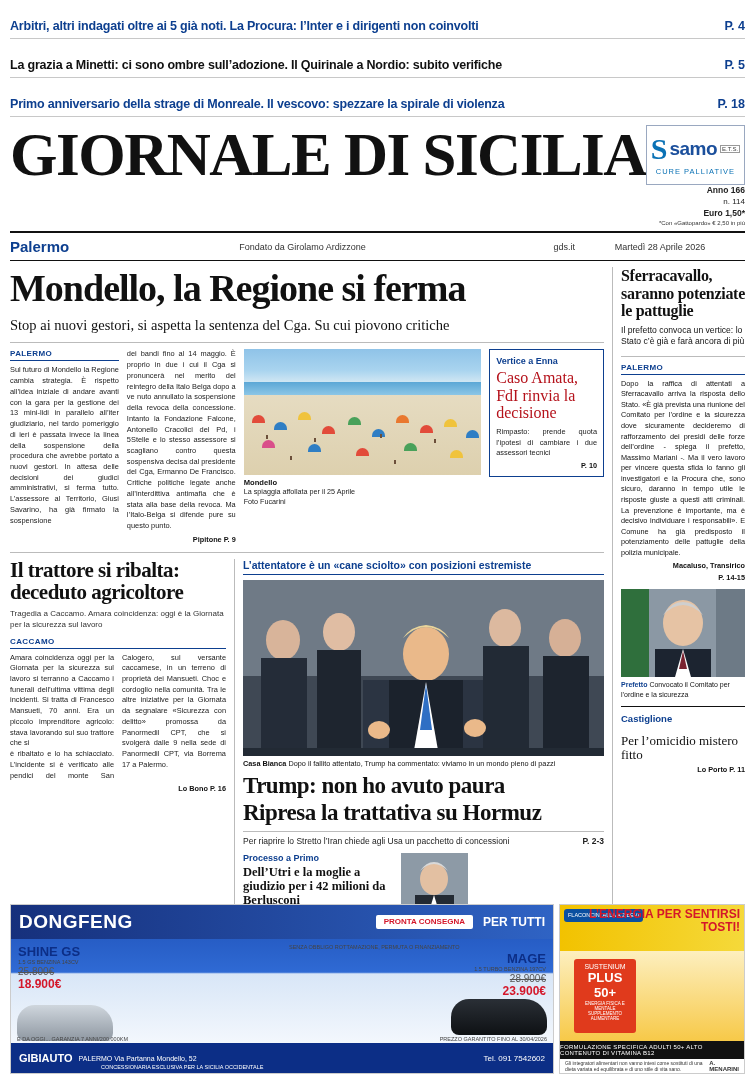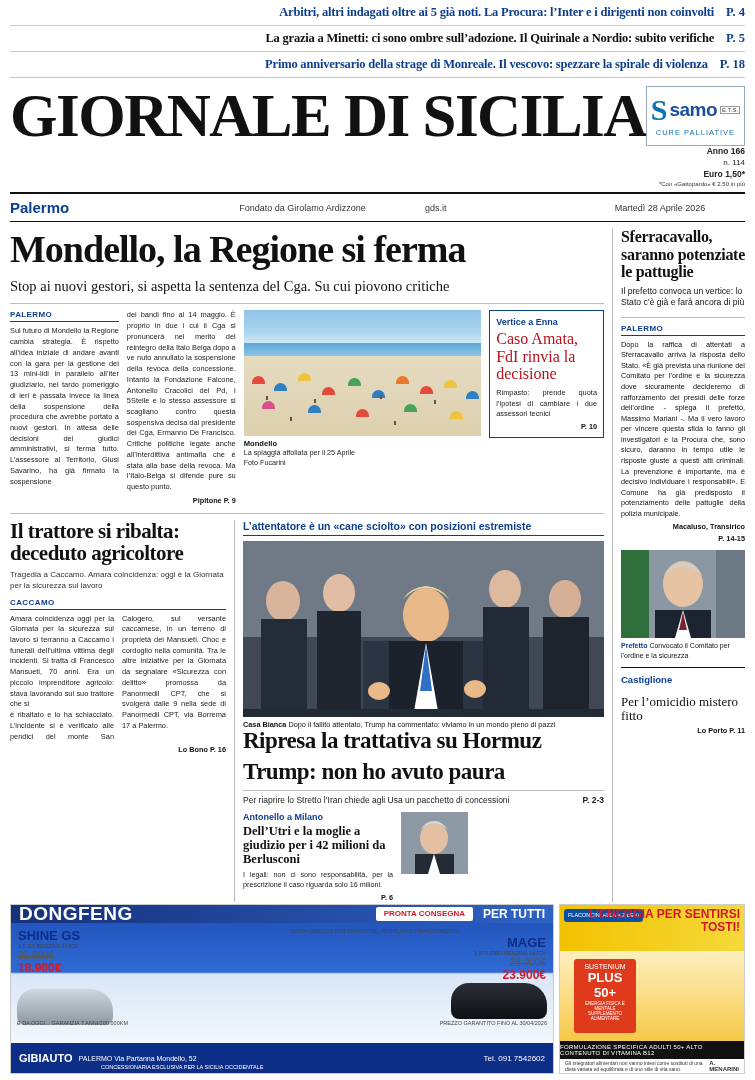--- a/index.html
+++ b/index.html
@@ -9,24 +9,23 @@
     background:#ffffff;
     font-family:"Liberation Sans", sans-serif;
     color:#111;
     overflow:hidden;
   }
   .page { width:755px; height:1080px; position:relative; }
 
   
   .topstrip { padding:0 10px; }
   .strip-row {
-    display:flex; align-items:center; justify-content:flex-end;
+    display:flex; align-items:center; justify-content:space-between;
     border-bottom:1px solid #c8c8c8;
-    padding:5px 0 5px 0;
-    font-family:Liberation Serif, serif;
+    padding:19px 0 5px 0;
   }
   .strip-row:first-child { border-top:none; }
   .strip-text { font-weight:bold; font-size:12.5px; letter-spacing:-0.2px; }
   .strip-text.blue { color:#0d3f8f; }
   .strip-page { font-weight:bold; font-size:12.5px; color:#0d3f8f; white-space:nowrap; padding-left:12px;}
 
   
   .masthead { display:flex; align-items:center; padding:6px 10px 0 10px; }
   .logo-title {
     font-family:"Liberation Serif", serif;
@@ -59,21 +58,21 @@
 
   
   .infobar {
     display:flex; align-items:center; margin:4px 10px 0 10px;
     border-top:2px solid #111; border-bottom:1px solid #111;
     padding:5px 0;
     font-size:10px;
   }
   .infobar .city { color:#0d3f8f; font-weight:bold; font-size:15px; flex:0 0 170px; }
   .infobar .fondato { flex:1; text-align:center; color:#333; font-size:9px; }
-  .infobar .site { flex:0 0 150px; text-align:left; color:#333; font-size:9px;}
+  .infobar .site { flex:0 0 150px; text-align:right; color:#333; font-size:9px;}
   .infobar .date { flex:0 0 170px; text-align:center; color:#333; font-size:9px;}
 
   
   .body-wrap { display:flex; padding:0 10px; margin-top:6px; }
   .left-col { width:602px; padding-right:8px; }
   .right-col { width:133px; border-left:1px solid #bbb; padding-left:8px; }
 
   .headline {
     font-family:"Liberation Serif", serif;
     font-size:38px; font-weight:bold; line-height:1.02;
@@ -174,21 +173,21 @@
   .r-cap { font-size:7px; line-height:1.3; margin-top:3px;}
   .r-cap b { color:#0d3f8f; }
   .r-cast-k { color:#0d3f8f; font-weight:bold; font-size:9.5px; margin-top:6px;}
   .r-cast-h { font-family:"Liberation Serif", serif; font-size:13px; line-height:1.1; margin-top:10px;}
 
   
   .ads { position:absolute; left:10px; right:10px; bottom:6px; height:170px; display:flex; gap:5px; }
   .ad-dong { flex:1; border:1px solid #ccc; position:relative; overflow:hidden; background:linear-gradient(to bottom,#1e4fb5 0%,#2f6ad4 40%,#d8e6f7 41%,#ffffff 100%); }
   .ad-right { width:186px; border:1px solid #ccc; position:relative; overflow:hidden; background:#fff; }
 
-  .dong-top { height:18px; background:linear-gradient(to right,#16307c,#2f63c4); display:flex; align-items:center; padding:0 8px; }
+  .dong-top { height:34px; background:linear-gradient(to right,#16307c,#2f63c4); display:flex; align-items:center; padding:0 8px; }
   .dong-logo { color:#fff; font-size:19px; font-weight:bold; letter-spacing:0.5px; }
   .dong-pill { background:#ffffff; color:#d4172a; font-weight:bold; font-size:8px; border-radius:2px; padding:3px 8px; margin-left:auto; text-align:center; line-height:1.1;}
   .dong-peri { color:#fff; font-size:12px; font-weight:bold; margin-left:10px; }
   .dong-grid { display:flex; height:136px; }
   .dong-cell { flex:1; padding:5px 7px; position:relative; }
   .dong-model { color:#0c2e86; font-size:13px; font-weight:bold; }
   .strike { color:#555; font-size:10px; text-decoration:line-through; }
   .price { color:#d4172a; font-size:12px; font-weight:bold; }
   .small-note { font-size:5.5px; color:#444; line-height:1.25; }
   .car { position:absolute; width:96px; height:36px; border-radius:18px 22px 8px 8px; }
@@ -357,30 +356,30 @@
               <ellipse cx="232" cy="148" rx="11" ry="9" fill="#eab98a"></ellipse>
               <rect x="0" y="168" width="361" height="8" fill="#222a34"></rect>
             </svg>
           </div>
 
           <div class="trump-cap">
             <b>Casa Bianca</b>
             <span>Dopo il fallito attentato, Trump ha commentato: viviamo in un mondo pieno di pazzi</span>
           </div>
 
+          <div class="trump-head">Trump: non ho avuto paura</div>
           <div class="trump-head" style="margin-top:0;">Ripresa la trattativa su Hormuz</div>
-          <div class="trump-head">Trump: non ho avuto paura</div>
           <div class="trump-sub">
             <span>Per riaprire lo Stretto l’Iran chiede agli Usa un pacchetto di concessioni</span>
             <span style="float:right;font-weight:bold;">P. 2-3</span>
           </div>
 
           <div class="proc">
             <div class="proc-txt">
-              <div class="proc-k">Antonello a Milano</div>
+              <div class="proc-k">Processo a Primo</div>
               <div class="proc-h">Dell’Utri e la moglie a giudizio per i 42 milioni da Berlusconi</div>
               <div class="proc-b">I legali: non ci sono responsabilità, per la prescrizione il caso riguarda solo 16 milioni.</div>
               <div class="byline">P. 6</div>
             </div>
             <div class="proc-img">
               <svg viewBox="0 0 67 62" width="67" height="62" preserveAspectRatio="none">
                 <rect width="67" height="62" fill="#8d9aa6"></rect>
                 <ellipse cx="33" cy="26" rx="14" ry="16" fill="#e3c0a2"></ellipse>
                 <path d="M19 18 q14 -14 28 0 q-6 -9 -14 -9 q-8 0 -14 9z" fill="#d9d9d9"></path>
                 <rect x="14" y="42" width="39" height="20" fill="#232a33"></rect>

